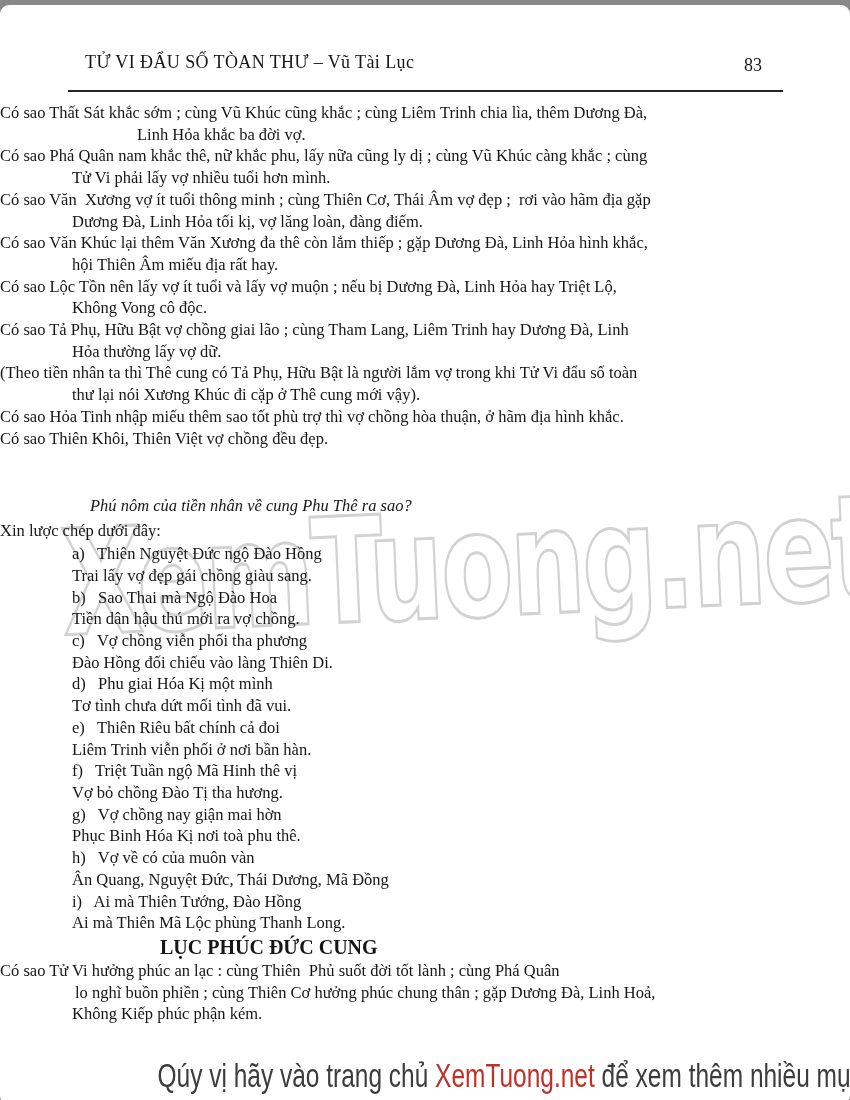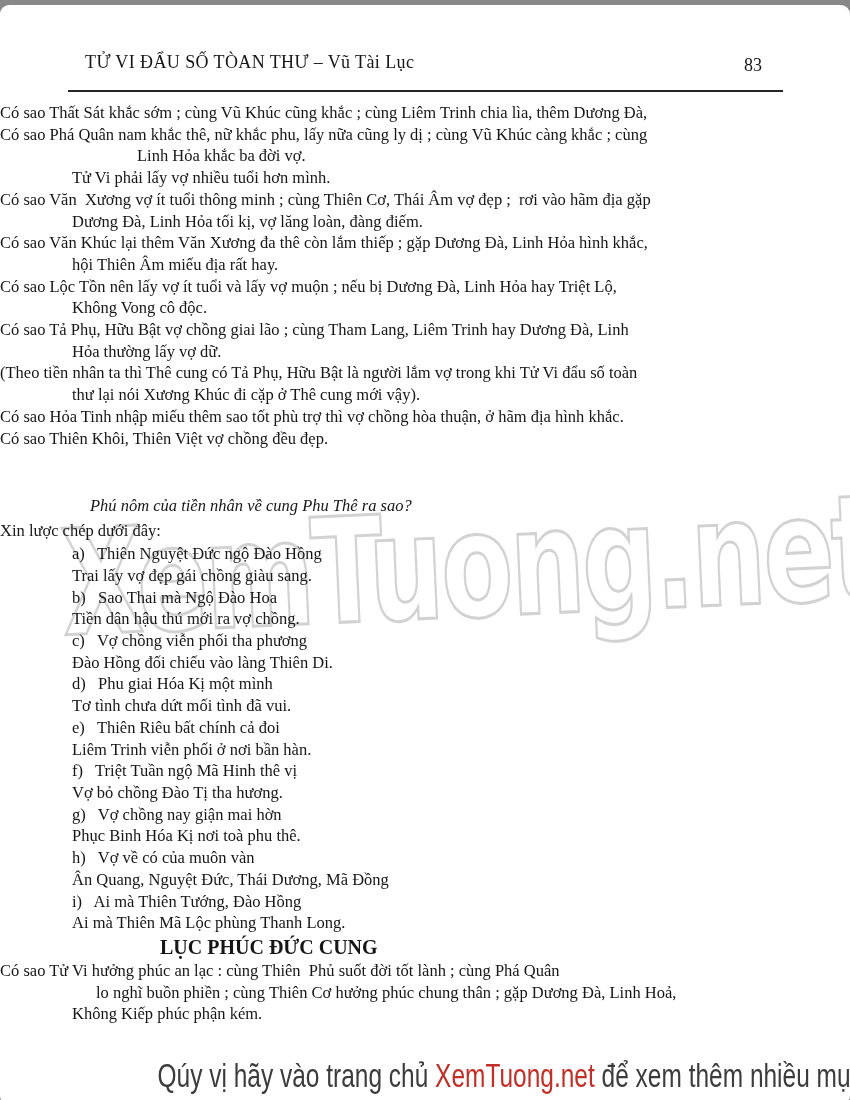--- a/index.html
+++ b/index.html
@@ -19,21 +19,21 @@
              transform:rotate(-2.6deg) scaleX(0.72);transform-origin:left top;}
 
   
   .bodytext{position:absolute;top:97px;left:0;width:850px;z-index:1;}
   .bl{white-space:pre;font-size:16.5px;line-height:21.7px;}
   .intro{line-height:25px;}
   .i-p{}
   .i-d{padding-left:90px;font-style:italic;}
   .i-w1{padding-left:137px;}
   .i-w{padding-left:72px;}
-  .i-f2{padding-left:96px;}
+  .i-f2{padding-left:75px;}
   .sp{height:44px;}
   .bh{white-space:pre;padding-left:160px;font-weight:bold;font-size:20px;line-height:26px;}
 
   
   .footer{position:absolute;top:1051px;left:0;width:850px;text-align:center;z-index:1;}
   .footer-inner{display:inline-block;font-family:"Liberation Sans",sans-serif;font-size:34px;
                 color:#3c3c3c;white-space:nowrap;transform:scaleX(0.72);transform-origin:center;}
   .brand{color:var(--brand-red,#c03028);}
 </style>
 </head>
@@ -42,22 +42,22 @@
 <div class="page">
 
   <div class="hdr-title">TỬ VI ĐẨU SỐ TÒAN THƯ – Vũ Tài Lục</div>
   <div class="hdr-page">83</div>
   <div class="hdr-rule"></div>
 
   <div class="watermark">XemTuong.net</div>
 
   <main class="bodytext">
       <div class="bl i-p">Có sao Thất Sát khắc sớm ; cùng Vũ Khúc cũng khắc ; cùng Liêm Trinh chia lìa, thêm Dương Đà,</div>
+      <div class="bl i-w1">Linh Hỏa khắc ba đời vợ.</div>
       <div class="bl i-p">Có sao Phá Quân nam khắc thê, nữ khắc phu, lấy nữa cũng ly dị ; cùng Vũ Khúc càng khắc ; cùng</div>
-      <div class="bl i-w1">Linh Hỏa khắc ba đời vợ.</div>
       <div class="bl i-w">Tử Vi phải lấy vợ nhiều tuổi hơn mình.</div>
       <div class="bl i-p">Có sao Văn  Xương vợ ít tuổi thông minh ; cùng Thiên Cơ, Thái Âm vợ đẹp ;  rơi vào hãm địa gặp</div>
       <div class="bl i-w">Dương Đà, Linh Hỏa tối kị, vợ lăng loàn, đàng điếm.</div>
       <div class="bl i-p">Có sao Văn Khúc lại thêm Văn Xương đa thê còn lắm thiếp ; gặp Dương Đà, Linh Hỏa hình khắc,</div>
       <div class="bl i-w">hội Thiên Âm miếu địa rất hay.</div>
       <div class="bl i-p">Có sao Lộc Tồn nên lấy vợ ít tuổi và lấy vợ muộn ; nếu bị Dương Đà, Linh Hỏa hay Triệt Lộ,</div>
       <div class="bl i-w">Không Vong cô độc.</div>
       <div class="bl i-p">Có sao Tả Phụ, Hữu Bật vợ chồng giai lão ; cùng Tham Lang, Liêm Trinh hay Dương Đà, Linh</div>
       <div class="bl i-w">Hỏa thường lấy vợ dữ.</div>
       <div class="bl i-p">(Theo tiền nhân ta thì Thê cung có Tả Phụ, Hữu Bật là người lắm vợ trong khi Tử Vi đẩu số toàn</div>

